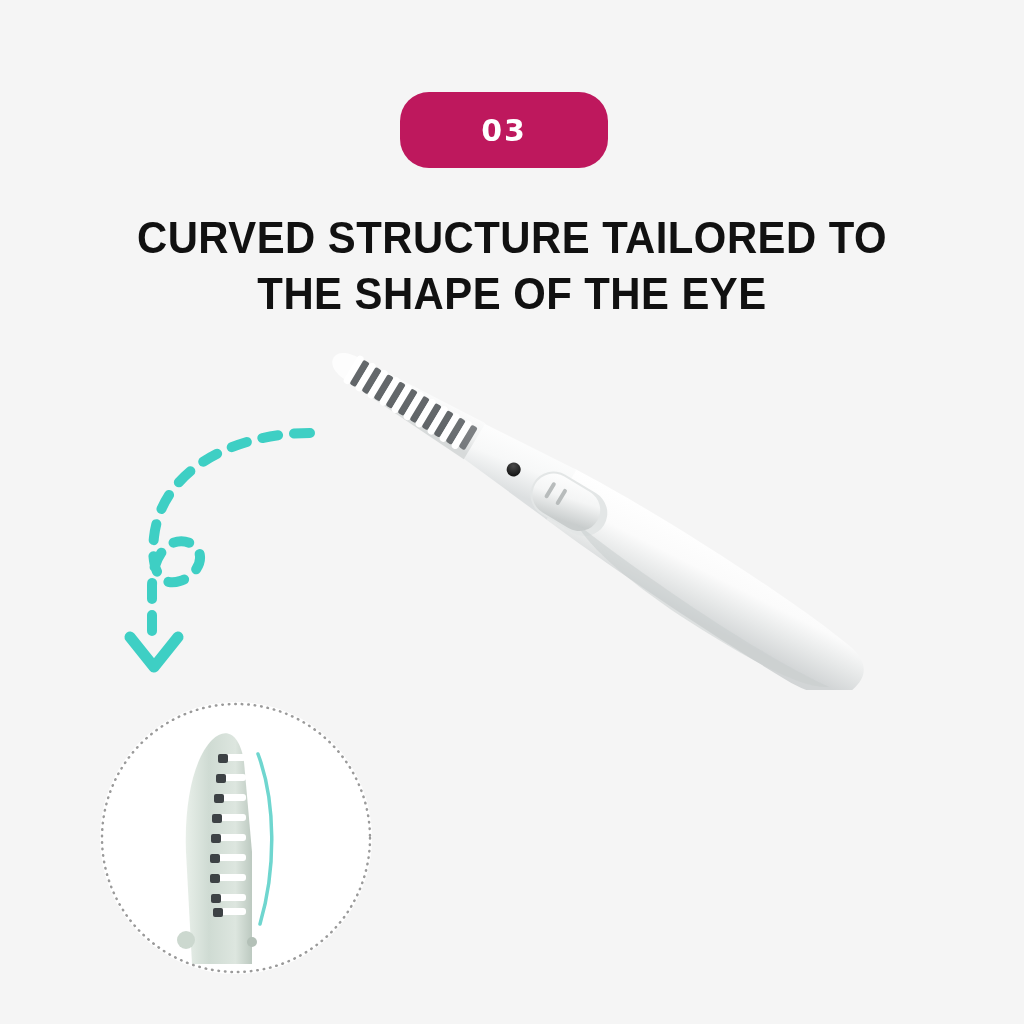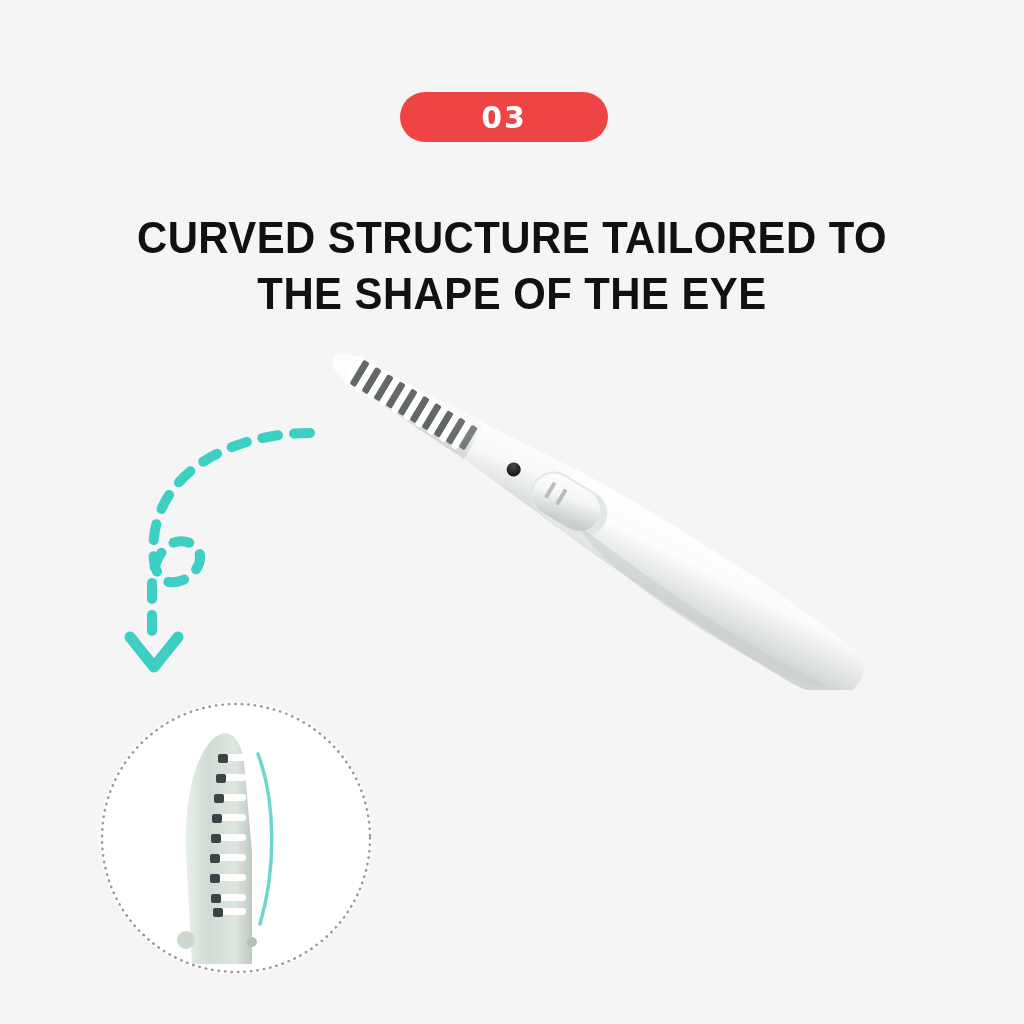--- a/index.html
+++ b/index.html
@@ -22,23 +22,23 @@
     height: 1024px;
     background: #f5f5f5;
   }
 
   
   #step-badge {
     position: absolute;
     left: 400px;
     top: 92px;
     width: 208px;
-    height: 50px;
+    height: 76px;
     border-radius: 29px;
-    background: #ef4444;
+    background: #be185d;
     display: flex;
     align-items: center;
     justify-content: center;
   }
   #step-badge .num {
     color: #ffffff;
     font-size: 30px;
     font-weight: bold;
     letter-spacing: 2px;
     font-family: "DejaVu Sans", sans-serif;

